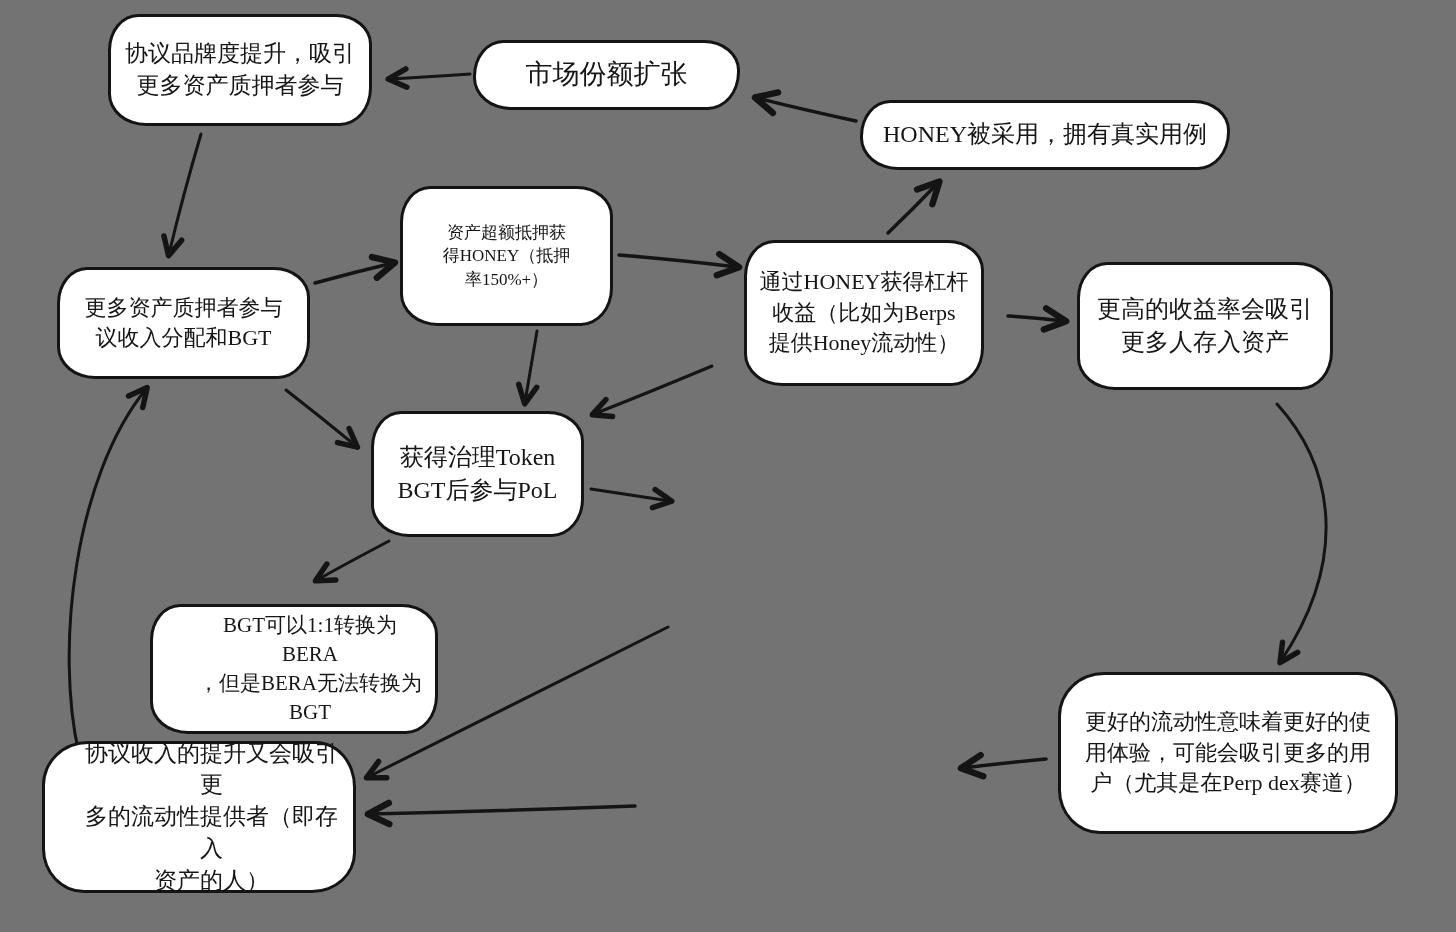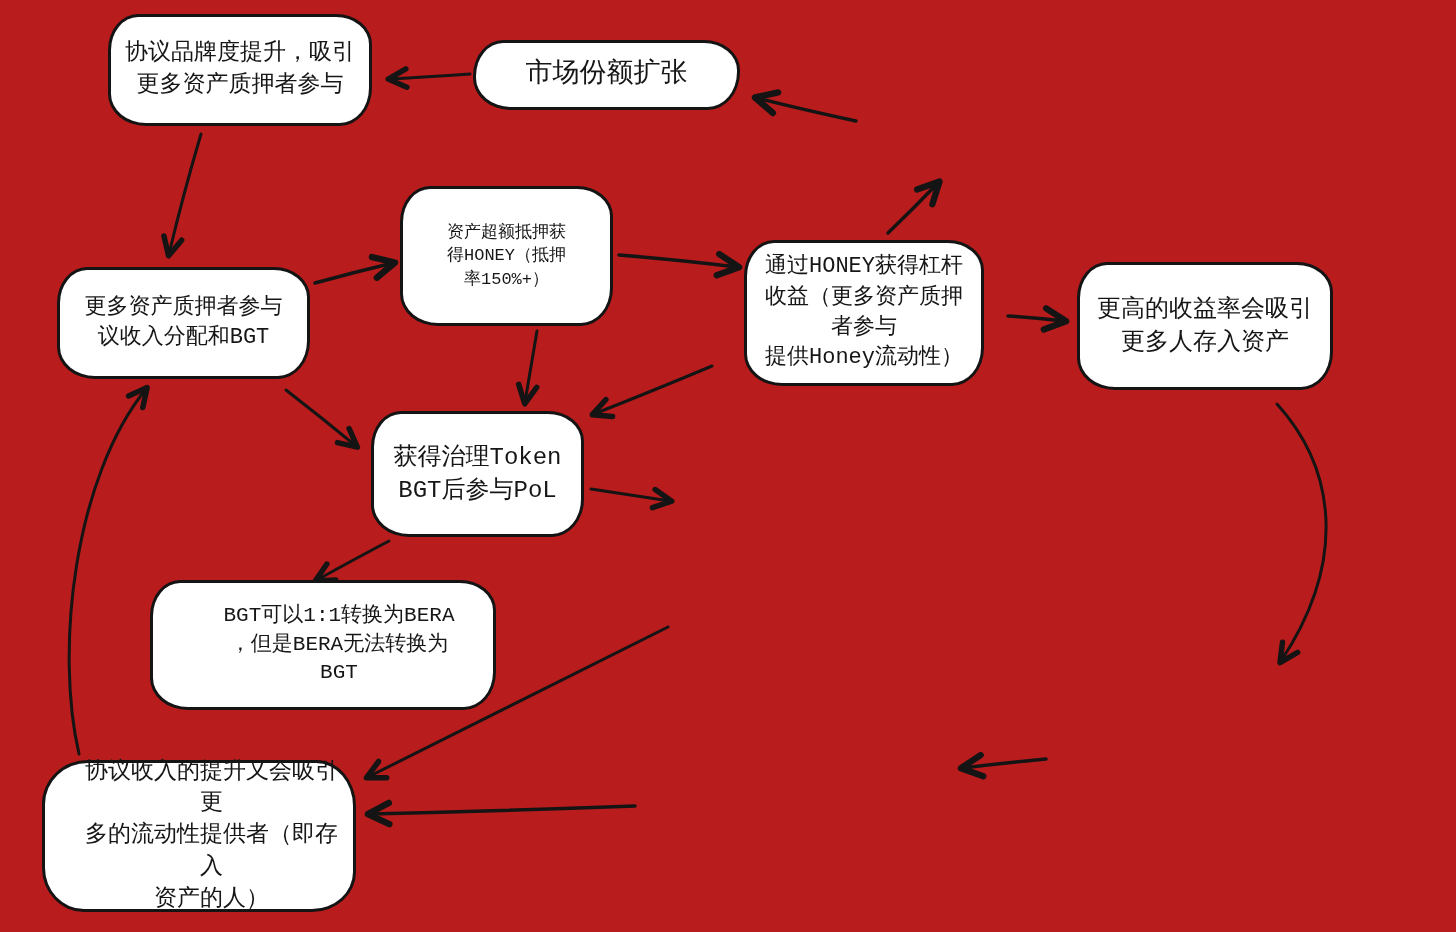--- a/index.html
+++ b/index.html
@@ -1,22 +1,22 @@
 <!DOCTYPE html>
 <html><head>
 <meta charset="utf-8">
 <style>
   html, body { margin: 0; padding: 0; background: #ffffff; }
   #canvas {
     position: relative;
     width: 1456px;
     height: 932px;
-    background: #b91c1c;
+    background: #737373;
     overflow: hidden;
-    font-family: Liberation Mono, monospace;
+    font-family: Liberation Serif, serif;
   }
   svg.edges {
     position: absolute;
     left: 0; top: 0;
     z-index: 1;
   }
   svg.edges path {
     fill: none;
     stroke: #141414;
     stroke-width: 3;
@@ -70,43 +70,47 @@
     <path d="M1046,759 Q1003,763 963,768" marker-end="url(#ah)" style="stroke-width:3.5"></path>
     <path d="M635,806 Q500,811 370,814" marker-end="url(#ah)" style="stroke-width:3.5"></path>
     <path d="M79,754 C55,650 74,478 146,389" marker-end="url(#ah)"></path>
   </svg>
 
   <div class="node" style="left:108px; top:14px; width:264px; height:112px; font-size:23px;">协议品牌度提升，吸引
 更多资产质押者参与</div>
 
   <div class="node" style="left:473px; top:40px; width:267px; height:70px; font-size:27px;text-align:center;">市场份额扩张</div>
 
+  <div class="node" style="left:860px; top:100px; width:370px; height:70px; font-size:24px;">HONEY被采用，拥有真实用例</div>
 
   <div class="node" style="left:57px; top:267px; width:253px; height:112px; font-size:22px;">更多资产质押者参与
 议收入分配和BGT</div>
 
   <div class="node" style="left:400px; top:186px; width:213px; height:140px; font-size:17px;">资产超额抵押获
 得HONEY（抵押
 率150%+）</div>
 
   <div class="node" style="left:744px; top:240px; width:240px; height:146px; font-size:22px;">通过HONEY获得杠杆
-收益（更多资产质押者参与
+收益（比如为Berps
 提供Honey流动性）</div>
 
   <div class="node" style="left:371px; top:411px; width:213px; height:126px; font-size:24px;">获得治理Token
 BGT后参与PoL</div>
 
   <div class="node" style="left:1077px; top:262px; width:256px; height:128px; font-size:24px;">更高的收益率会吸引
 更多人存入资产</div>
 
 
 
-  <div class="node" style="left:150px; top:580px; width:346px; height:130px; font-size:21px;padding-left:44px;">BGT可以1:1转换为BERA
+  <div class="node" style="left:150px; top:604px; width:288px; height:130px; font-size:21px;padding-left:44px;">BGT可以1:1转换为BERA
 ，但是BERA无法转换为
 BGT</div>
 
+  <div class="node big-radius" style="left:1058px; top:672px; width:340px; height:162px; font-size:22px;">更好的流动性意味着更好的使
+用体验，可能会吸引更多的用
+户（尤其是在Perp dex赛道）</div>
 
 
-  <div class="node big-radius" style="left:42px; top:760px; width:314px; height:152px; font-size:23px;padding-left:37px;">协议收入的提升又会吸引更
+  <div class="node big-radius" style="left:42px; top:741px; width:314px; height:152px; font-size:23px;padding-left:37px;">协议收入的提升又会吸引更
 多的流动性提供者（即存入
 资产的人）</div>
 
 </div>
 
 </body></html>

